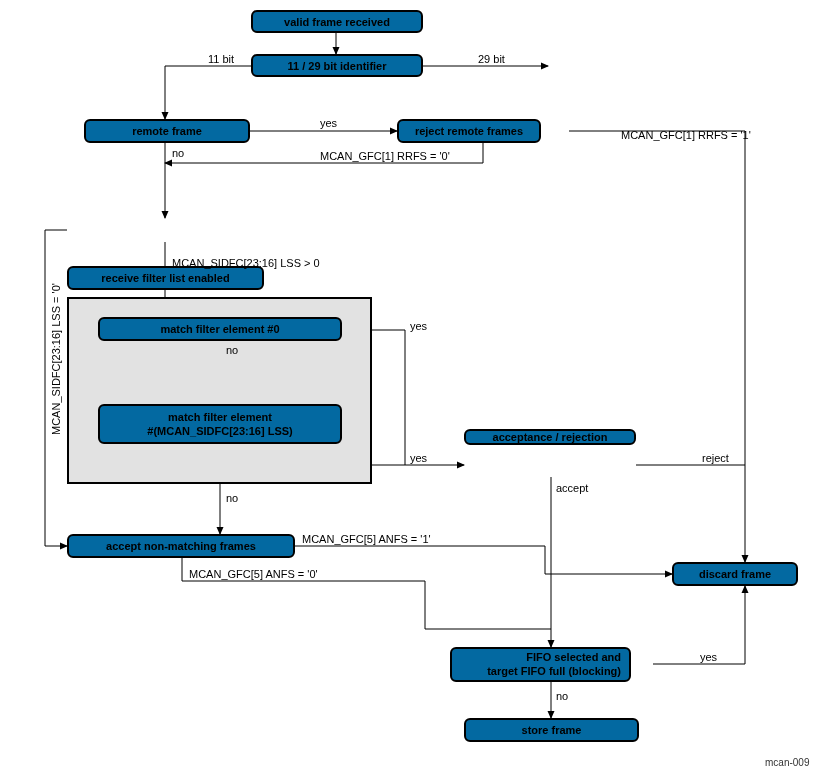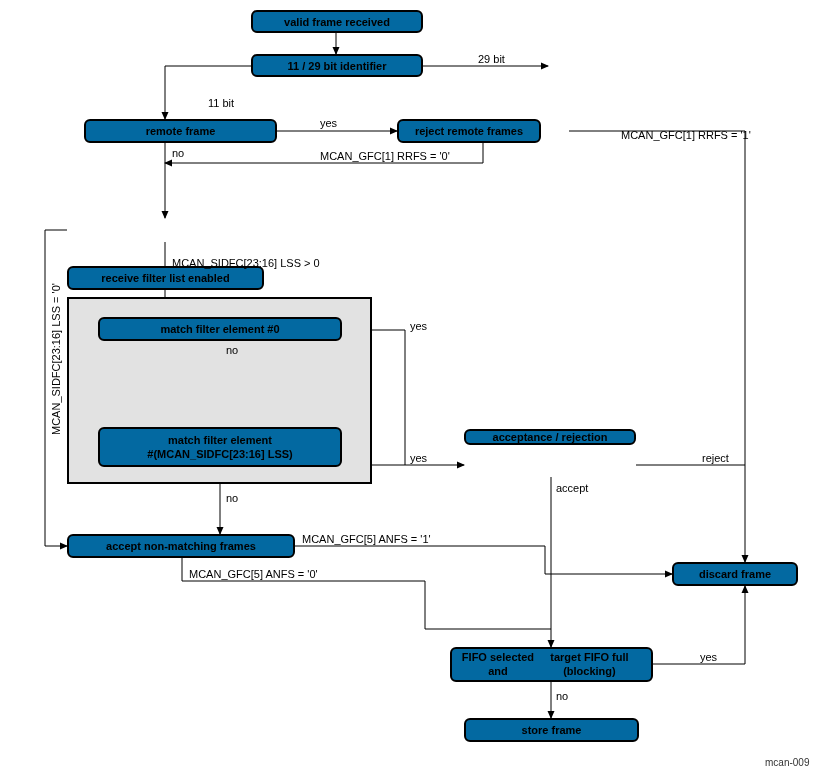--- a/index.html
+++ b/index.html
@@ -104,57 +104,57 @@
 
   <line x1="551" y1="682" x2="551" y2="718" marker-end="url(#arrow)"></line>
 </svg>
 
 <div class="box" style="left:251px; top:10px; width:172px; height:23px;">
       <span>valid frame received</span>
     </div>
 <div class="box" style="left:251px; top:54px; width:172px; height:23px;">
       <span>11 / 29 bit identifier</span>
     </div>
-<div class="box" style="left:84px; top:119px; width:193px; height:24px;">
+<div class="box" style="left:84px; top:119px; width:166px; height:24px;">
       <span>remote frame</span>
     </div>
 <div class="box" style="left:397px; top:119px; width:144px; height:24px;">
       <span>reject remote frames</span>
     </div>
 <div class="box" style="left:67px; top:218px; width:197px; height:24px;margin-top:48px;">
       <span>receive filter list enabled</span>
     </div>
 
 <div class="greybox" style="left:67px; top:297px; width:305px; height:187px;"></div>
 <div class="box" style="left:98px; top:317px; width:244px; height:24px;">
       <span>match filter element #0</span>
     </div>
-<div class="box" style="left:98px; top:404px; width:244px; height:40px; flex-direction:column; line-height:1.3;margin-top:23px;">
+<div class="box" style="left:98px; top:404px; width:244px; height:40px; flex-direction:column; line-height:1.3;">
   <span>match filter element</span>
   <span>#(MCAN_SIDFC[23:16] LSS)</span>
 </div>
 
 <div class="box" style="left:464px; top:429px; width:172px; height:16px;">
       <span>acceptance / rejection</span>
     </div>
 <div class="box" style="left:67px; top:534px; width:228px; height:24px;">
       <span>accept non-matching frames</span>
     </div>
 <div class="box" style="left:672px; top:562px; width:126px; height:24px;">
       <span>discard frame</span>
     </div>
-<div class="box" style="left:450px; top:647px; width:203px; height:35px; flex-direction:row; line-height:1.25;">
+<div class="box" style="left:450px; top:647px; width:181px; height:35px; flex-direction:column; line-height:1.25;align-items:flex-end;">
   <span>FIFO selected and</span>
   <span>target FIFO full (blocking)</span>
 </div>
 <div class="box" style="left:464px; top:718px; width:175px; height:24px;">
       <span>store frame</span>
     </div>
 
-<div class="label" style="left:208px; top:53px;margin-top:44px;">11 bit</div>
+<div class="label" style="left:208px; top:53px;">11 bit</div>
 <div class="label" style="left:478px; top:53px;">29 bit</div>
 
 <div class="label" style="left:320px; top:117px;">yes</div>
 <div class="label" style="left:172px; top:147px;">no</div>
 
 <div class="label" style="left:621px; top:113px;margin-top:16px;">MCAN_GFC[1] RRFS = '1'</div>
 <div class="label" style="left:320px; top:150px;">MCAN_GFC[1] RRFS = '0'</div>
 
 <div class="label" style="left:172px; top:257px;">MCAN_SIDFC[23:16] LSS &gt; 0</div>
 <div class="vlabel" style="left:50px; top:435px;">MCAN_SIDFC[23:16] LSS = '0'</div>

